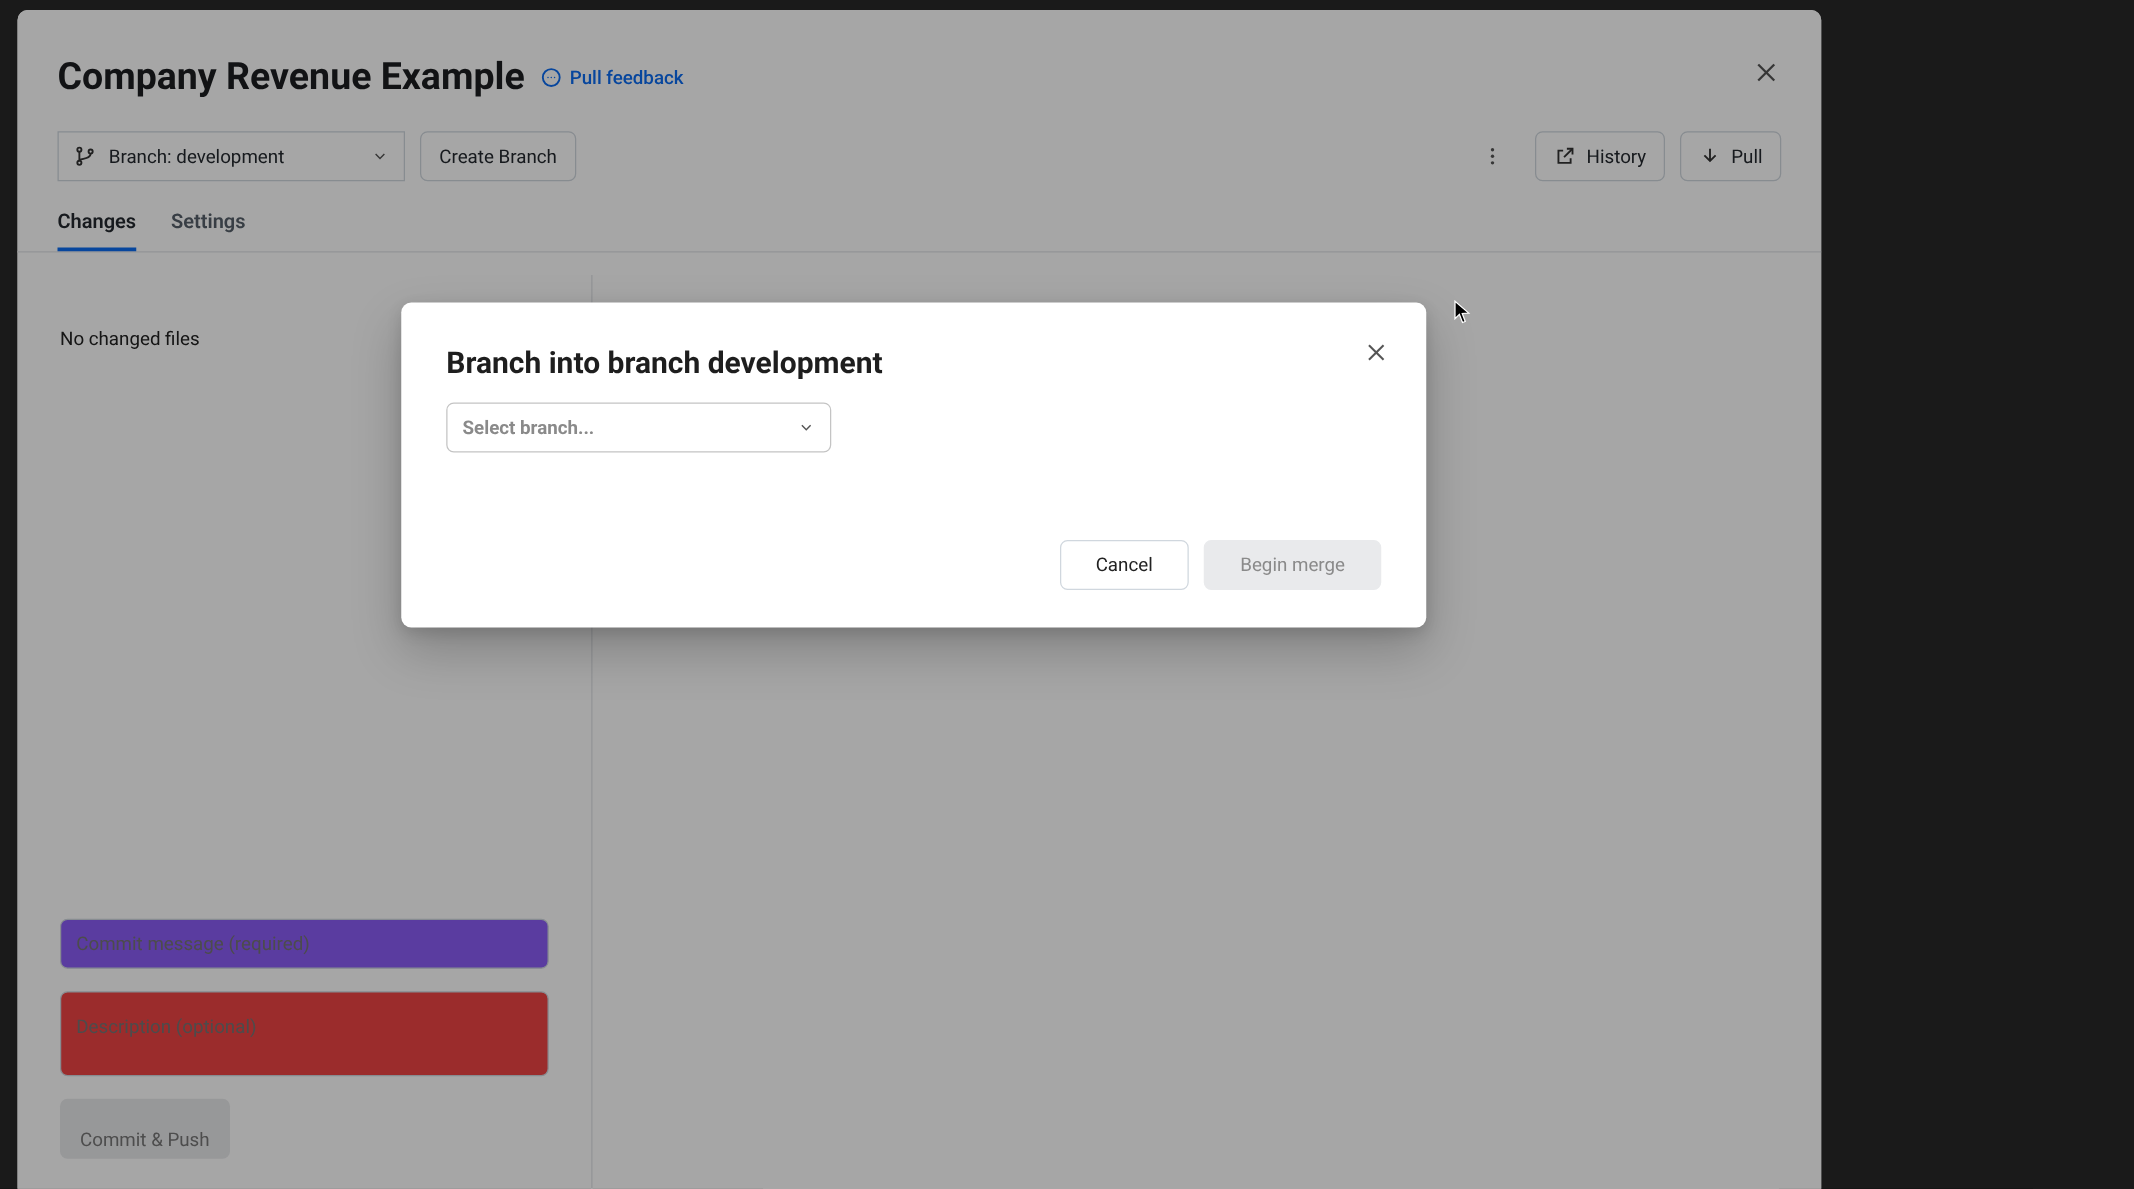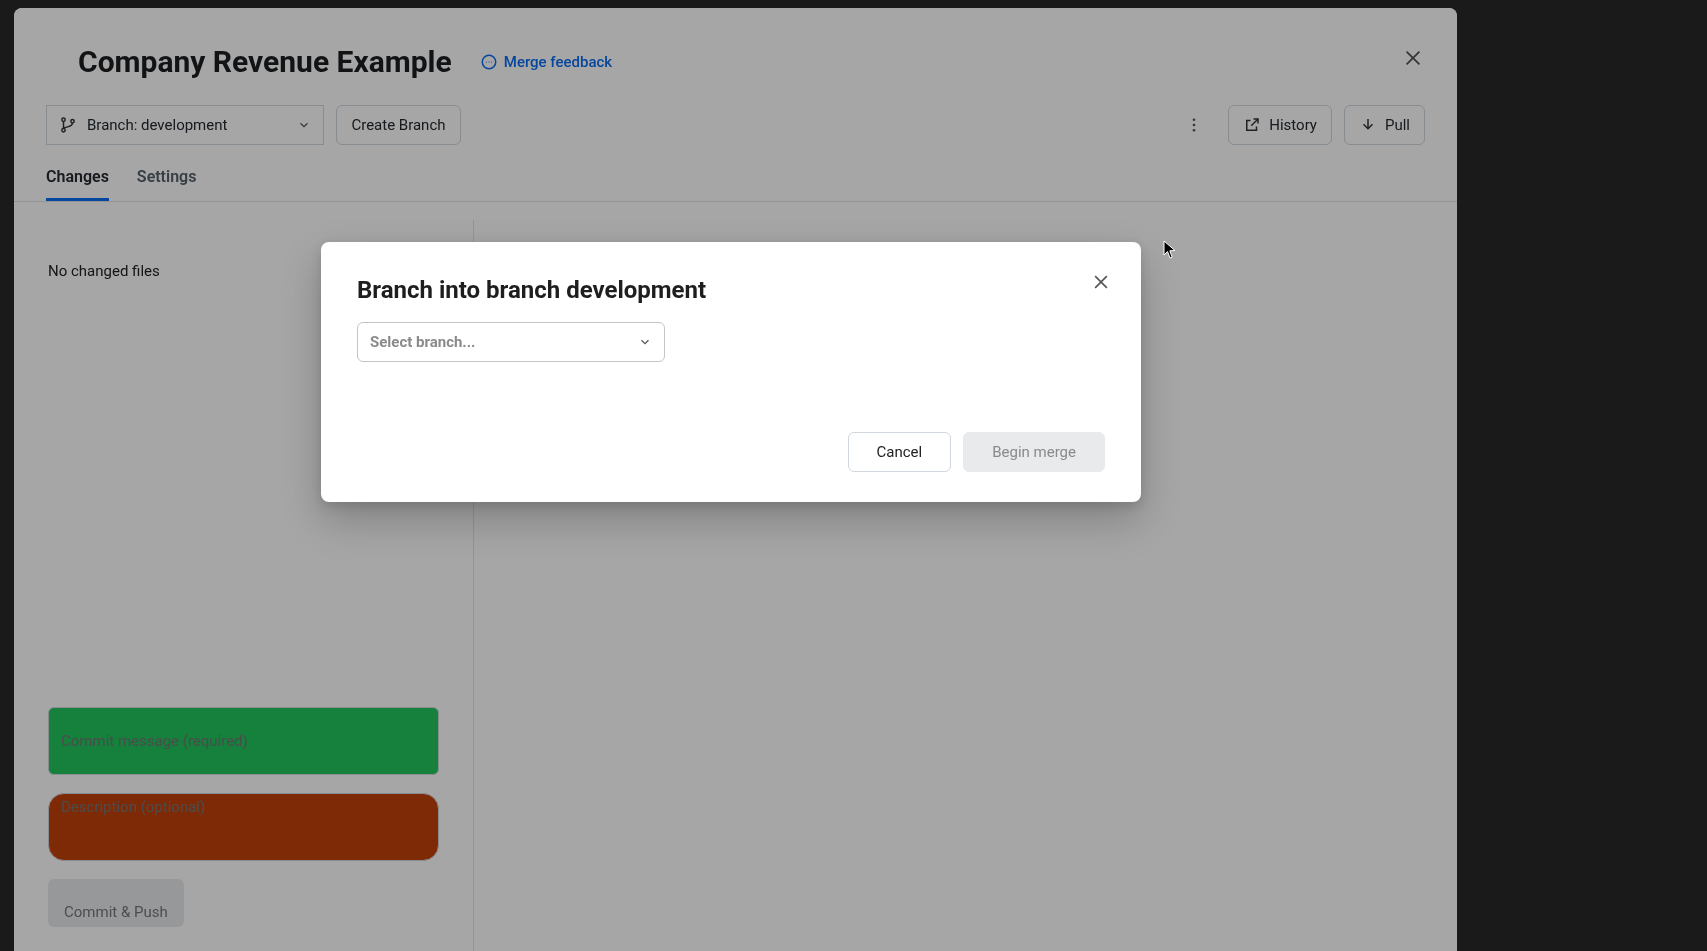--- a/index.html
+++ b/index.html
@@ -37,22 +37,21 @@
       position: absolute;
       inset: 0;
       background: rgba(0,0,0,0.35);
       z-index: 5;
       border-radius: 8px 8px 0 0;
     }
     .header-row {
       display: flex;
       align-items: center;
       padding: 36px 32px 0 32px;
-      gap: 28px;
-      margin-left: 32px;
+      gap: 12px;
     }
     .page-title {
       font-size: 30px;
       font-weight: 700;
       color: #1c1e21;
     }
     .feedback-link {
       display: inline-flex;
       align-items: center;
       gap: 6px;
@@ -164,32 +163,32 @@
     .commit-box {
       padding: 0 34px 24px 34px;
       display:flex;
       flex-direction:column;
       gap: 18px;
     }
     .commit-input {
       width:100%;
       border:1px solid #d0d7de;
       border-radius:6px;
-      padding: 24px 12px;
-      font-size:15px;
-      background:#22c55e;
+      padding: 10px 12px;
+      font-size:15px;
+      background:#8b5cf6;
       color:#222;
     }
     .commit-desc {
       width:100%;
       border:1px solid #d0d7de;
-      border-radius:16px;
-      padding: 4px 12px;
-      font-size:15px;
-      background:#c2410c;
+      border-radius:6px;
+      padding: 18px 12px;
+      font-size:15px;
+      background:#ef4444;
       color:#222;
       height: 68px;
       resize:none;
     }
     .commit-btn {
       align-self:flex-start;
       border:none;
       background:#e9eaec;
       color:#777;
       border-radius:6px;
@@ -294,21 +293,21 @@
 
     <div class="header-row">
       <div class="page-title">Company Revenue Example</div>
       <div class="feedback-link">
         <svg viewBox="0 0 24 24" fill="none" stroke="#0c6cf2" stroke-width="2">
           <circle cx="12" cy="12" r="9"></circle>
           <circle cx="8.5" cy="12" r="0.8" fill="#0c6cf2" stroke="none"></circle>
           <circle cx="12" cy="12" r="0.8" fill="#0c6cf2" stroke="none"></circle>
           <circle cx="15.5" cy="12" r="0.8" fill="#0c6cf2" stroke="none"></circle>
         </svg>
-        <span>Merge feedback</span>
+        <span>Pull feedback</span>
       </div>
     </div>
 
     <div class="close-main">
       <svg width="22" height="22" viewBox="0 0 24 24" stroke="#555" stroke-width="2" fill="none">
         <line x1="5" y1="5" x2="19" y2="19"></line>
         <line x1="19" y1="5" x2="5" y2="19"></line>
       </svg>
     </div>
 

